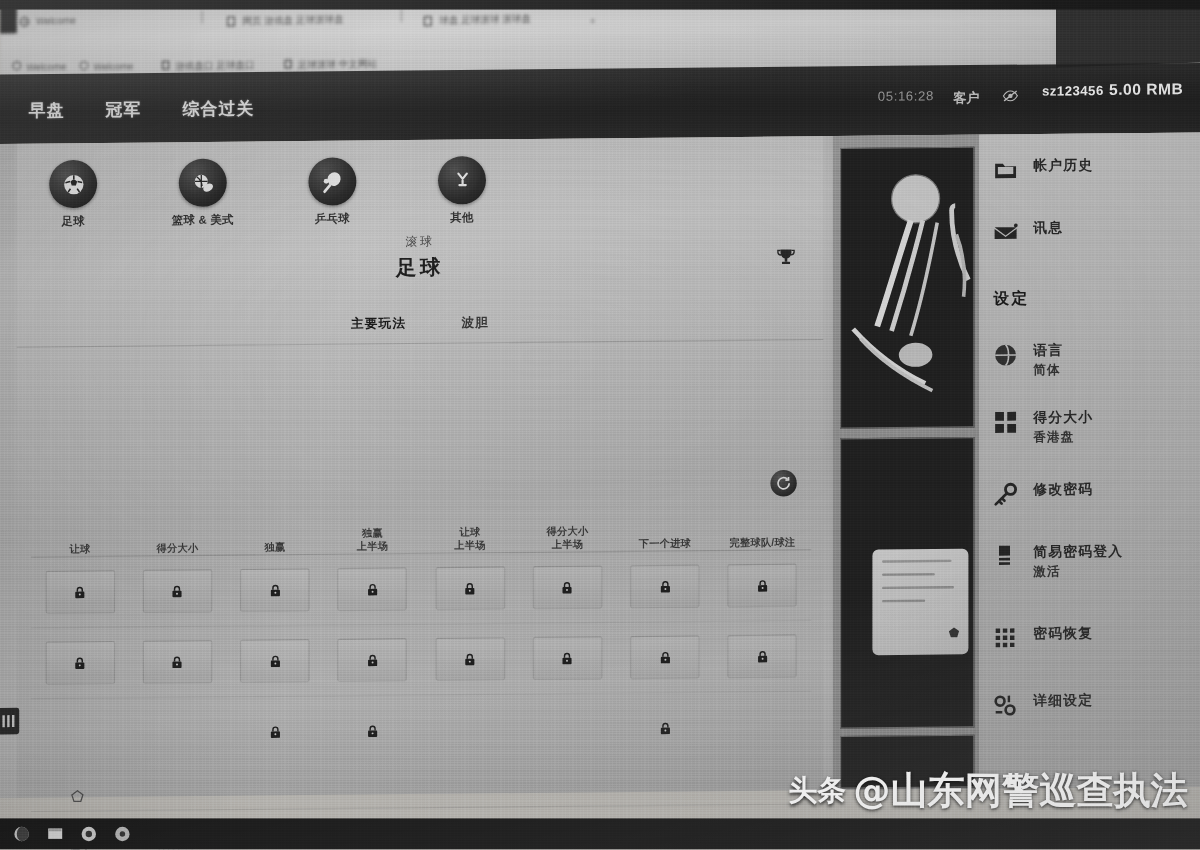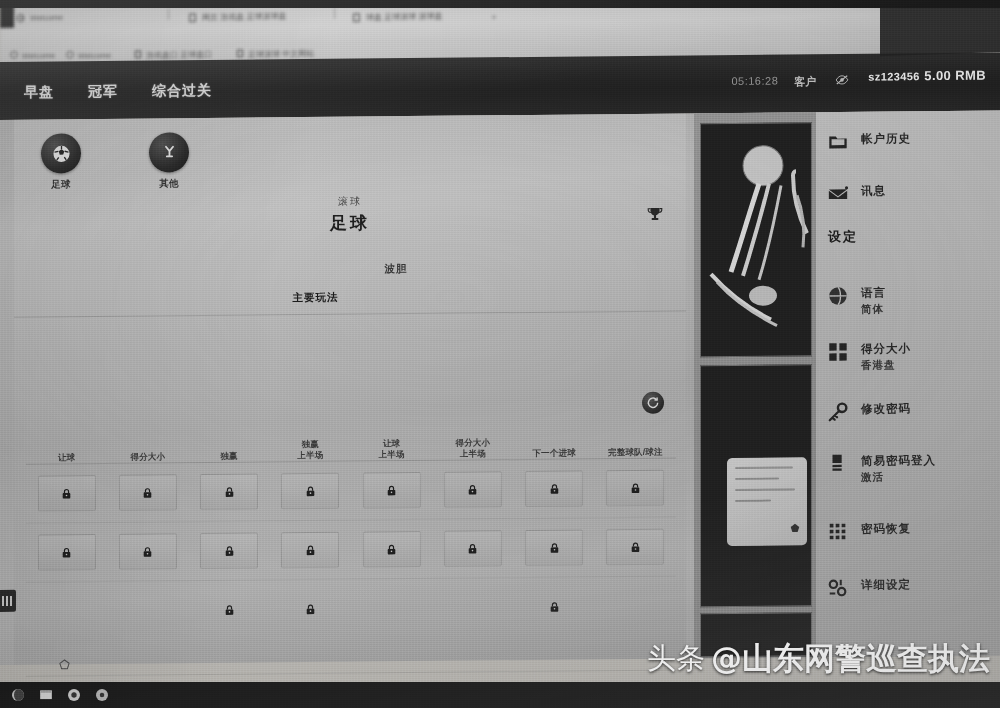--- a/index.html
+++ b/index.html
@@ -109,21 +109,21 @@
   .title-block{position:absolute;left:0;top:78px;width:672px;text-align:center;}
   .title-block .sub{font-size:10px;color:#3c3c3c;letter-spacing:2px;}
   .title-block .main-t{font-size:17px;color:#141414;font-weight:800;letter-spacing:3px;margin-top:3px;}
   .trophy{position:absolute;right:22px;top:92px;}
 
   
   .playtabs{position:absolute;left:0;top:146px;width:672px;
     display:flex;justify-content:center;gap:46px;
     border-bottom:1px solid rgba(90,90,90,.28);padding-bottom:9px;}
   .playtabs span{font-size:10.5px;color:#303030;font-weight:700;letter-spacing:1px;}
-  .playtabs span.act{color:#101010;margin-top:28px;}
+  .playtabs span.act{color:#101010;}
 
   .refresh{position:absolute;right:22px;top:278px;
     width:22px;height:22px;border-radius:50%;
     background:radial-gradient(circle at 36% 30%,#555 0%,#262626 62%,#0d0d0d 100%);
     display:flex;align-items:center;justify-content:center;}
 
   .pent{position:absolute;left:44px;top:538px;}
 
   
   .tbl{position:absolute;left:12px;top:310px;width:650px;}
@@ -177,21 +177,21 @@
   .tb-i{width:19px;height:19px;display:flex;align-items:center;justify-content:center;}
   .tray{position:absolute;right:10px;top:7px;font-size:8px;color:#8a8a8a;letter-spacing:.5px;}
 
   
   .wm{
     position:absolute;right:10px;bottom:28px;z-index:70;
     display:flex;align-items:center;gap:6px;
     color:#ffffff;text-shadow:0 1px 3px rgba(0,0,0,.85);
     font-family:"DejaVu Sans","Liberation Sans",sans-serif;
   }
-  .wm .w1{font-size:29px;font-weight:400;letter-spacing:0px;}
+  .wm .w1{font-size:24px;font-weight:700;letter-spacing:0px;}
   .wm .w2{font-size:31px;font-weight:700;letter-spacing:0px;}
 
   .dark-strip-top{position:absolute;left:0;top:0;width:1000px;height:8px;background:#111;z-index:5;}
   .dark-strip-r{position:absolute;right:0;top:0;width:120px;height:52px;background:#1a1a1a;opacity:.9;z-index:4;
     transform:skewY(-2deg);transform-origin:100% 0;}
 </style>
 </head>
 <body>
 
 <div id="photo">
@@ -305,20 +305,40 @@
         <div class="sports">
           <div class="sport">
             <span class="circ">
               <svg viewBox="0 0 24 24" width="21" height="21">
                 <circle cx="12" cy="12" r="9.2" fill="#e8e8e8"></circle>
                 <path d="M12 6.6l3.2 2.4-1.2 3.8h-4L8.8 9z" fill="#1b1b1b"></path>
                 <path d="M12 3v3.6M4 10l4.4-1M20 10l-4.4-1M6.6 19l2.2-3.2M17.4 19l-2.2-3.2" stroke="#1b1b1b" stroke-width="1.5"></path>
               </svg>
             </span>
             <span class="lbl">足球</span>
+          </div>
+          <div class="sport">
+            <span class="circ">
+              <svg viewBox="0 0 24 24" width="21" height="21">
+                <circle cx="10" cy="10" r="6.2" fill="#e8e8e8"></circle>
+                <path d="M4 10h12M10 4v12M5.6 5.6c3 2 4.8 5.4 5.2 8.8" fill="none" stroke="#1b1b1b" stroke-width="1.2"></path>
+                <ellipse cx="16.5" cy="16" rx="5" ry="3.4" fill="#e8e8e8" transform="rotate(-30 16.5 16)"></ellipse>
+              </svg>
+            </span>
+            <span class="lbl">篮球 &amp; 美式</span>
+          </div>
+          <div class="sport">
+            <span class="circ">
+              <svg viewBox="0 0 24 24" width="21" height="21">
+                <ellipse cx="13" cy="9" rx="6.2" ry="6.6" fill="#e8e8e8" transform="rotate(25 13 9)"></ellipse>
+                <path d="M9 15l-5 6" stroke="#e8e8e8" stroke-width="2.6" stroke-linecap="round"></path>
+                <circle cx="5.5" cy="11" r="2.3" fill="#e8e8e8"></circle>
+              </svg>
+            </span>
+            <span class="lbl">乒乓球</span>
           </div>
           <div class="sport">
             <span class="circ">
               <svg viewBox="0 0 24 24" width="21" height="21">
                 <path d="M8 5l4 5 4-5M12 10v6M9 16h6" fill="none" stroke="#e8e8e8" stroke-width="2.1" stroke-linecap="round"></path>
               </svg>
             </span>
             <span class="lbl">其他</span>
           </div>
         </div>
@@ -677,21 +697,21 @@
               <path d="M2 7h20l-10 7.5z" fill="#1d1d1d"></path>
               <path d="M2 8.5v9h20v-9l-10 7.4z" fill="#1d1d1d"></path>
               <circle cx="21.3" cy="5.4" r="1.7" fill="#1d1d1d"></circle>
             </svg>
           </span>
           <span class="mtx">
             <span class="t1">讯息</span>
           </span>
         </div>
 
-        <div class="msec" style="top:116px;">设定</div>
+        <div class="msec" style="top:128px;">设定</div>
 
         <div class="mi" style="top:172px;">
           <span class="mic">
             <svg viewBox="0 0 24 24" width="22" height="22">
               <circle cx="12" cy="12" r="9.5" fill="#2a2a2a"></circle>
               <path d="M12 2.5c3.6 3.6 3.6 15.4 0 19M2.5 12h19" fill="none" stroke="#c9c6c0" stroke-width="1.5"></path>
             </svg>
           </span>
           <span class="mtx">
             <span class="t1">语言</span>

